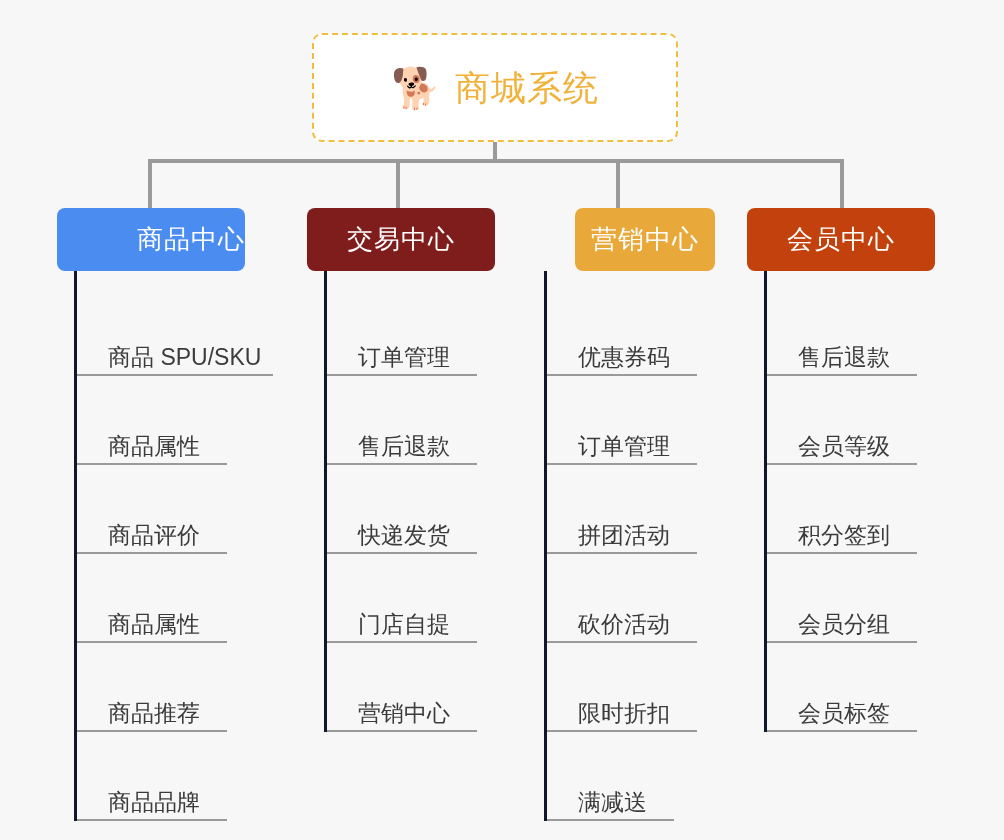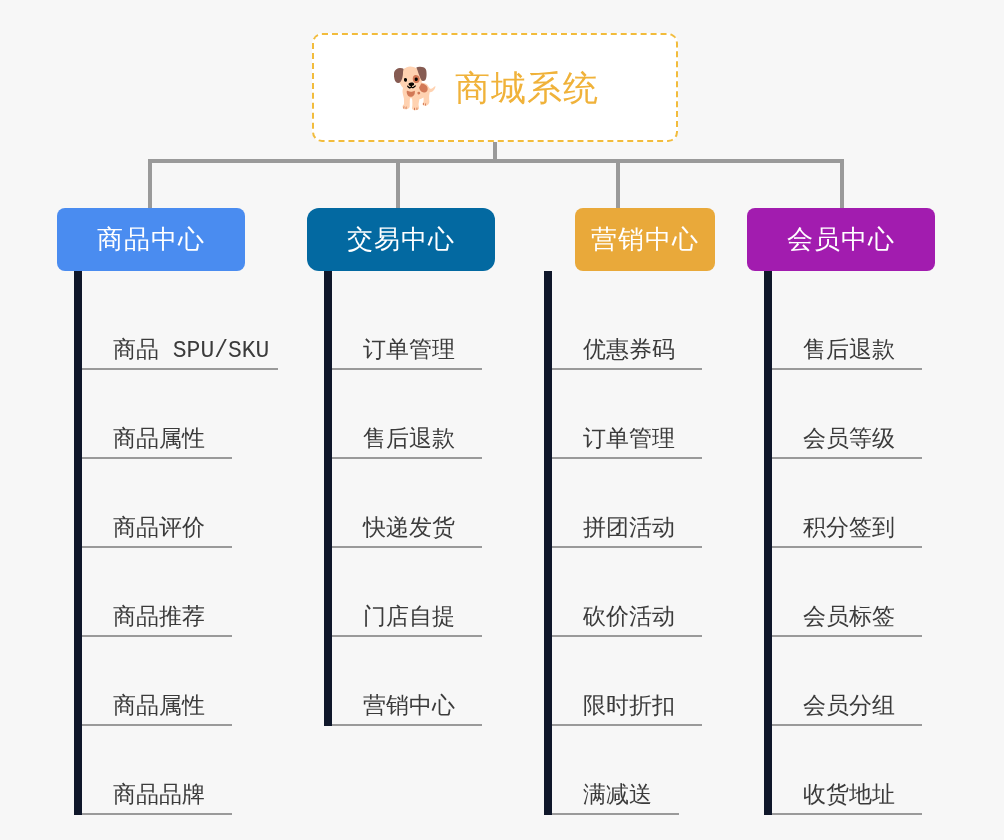--- a/index.html
+++ b/index.html
@@ -89,32 +89,31 @@
     height: 63px;
     border-radius: 8px;
     display: flex;
     align-items: center;
     justify-content: center;
     color: #ffffff;
     font-size: 26px;
     letter-spacing: 1px;
     white-space: nowrap;
   }
-  .cat-box.c-blue   { background: #4a8cf0; }
-  .cat-box.c-red    { background: #0369a1; border-radius: 12px; }
+  .cat-box.c-blue   { background: #4a8cf0; justify-content: flex-end; }
+  .cat-box.c-red    { background: #7f1d1d; }
   .cat-box.c-orange { background: #e9a93a; margin-left: 48px; }
-  .cat-box.c-green  { background: #a21caf; }
+  .cat-box.c-green  { background: #c2410c; }
 
   
   .leaf-list {
     position: relative;
     margin-left: 17px;
-    border-left: 8px solid #0f172a;
-    padding-top: 10px;
-    font-family: Liberation Mono, monospace;
+    border-left: 3px solid #0f172a;
+    padding-top: 16px;
   }
   .leaf-item {
     height: 89px;
     position: relative;
     display: flex;
     align-items: flex-end;
   }
   .leaf-underline {
     position: absolute;
     left: 0;
@@ -161,25 +160,25 @@
           </div>
           <div class="leaf-item">
             <span class="leaf-label">商品属性</span>
             <div class="leaf-underline" style="width: 150px;"></div>
           </div>
           <div class="leaf-item">
             <span class="leaf-label">商品评价</span>
             <div class="leaf-underline" style="width: 150px;"></div>
           </div>
           <div class="leaf-item">
+            <span class="leaf-label">商品属性</span>
+            <div class="leaf-underline" style="width: 150px;"></div>
+          </div>
+          <div class="leaf-item">
             <span class="leaf-label">商品推荐</span>
-            <div class="leaf-underline" style="width: 150px;"></div>
-          </div>
-          <div class="leaf-item">
-            <span class="leaf-label">商品属性</span>
             <div class="leaf-underline" style="width: 150px;"></div>
           </div>
           <div class="leaf-item">
             <span class="leaf-label">商品品牌</span>
             <div class="leaf-underline" style="width: 150px;"></div>
           </div>
         </div>
       </div>
       <div class="column col-2">
         <div class="cat-box c-red">
@@ -250,28 +249,24 @@
           </div>
           <div class="leaf-item">
             <span class="leaf-label">会员等级</span>
             <div class="leaf-underline" style="width: 150px;"></div>
           </div>
           <div class="leaf-item">
             <span class="leaf-label">积分签到</span>
             <div class="leaf-underline" style="width: 150px;"></div>
           </div>
           <div class="leaf-item">
+            <span class="leaf-label">会员分组</span>
+            <div class="leaf-underline" style="width: 150px;"></div>
+          </div>
+          <div class="leaf-item">
             <span class="leaf-label">会员标签</span>
             <div class="leaf-underline" style="width: 150px;"></div>
           </div>
-          <div class="leaf-item">
-            <span class="leaf-label">会员分组</span>
-            <div class="leaf-underline" style="width: 150px;"></div>
-          </div>
-          <div class="leaf-item">
-            <span class="leaf-label">收货地址</span>
-            <div class="leaf-underline" style="width: 150px;"></div>
-          </div>
         </div>
       </div>
     </div>
 
 </div>
 
 </body></html>

